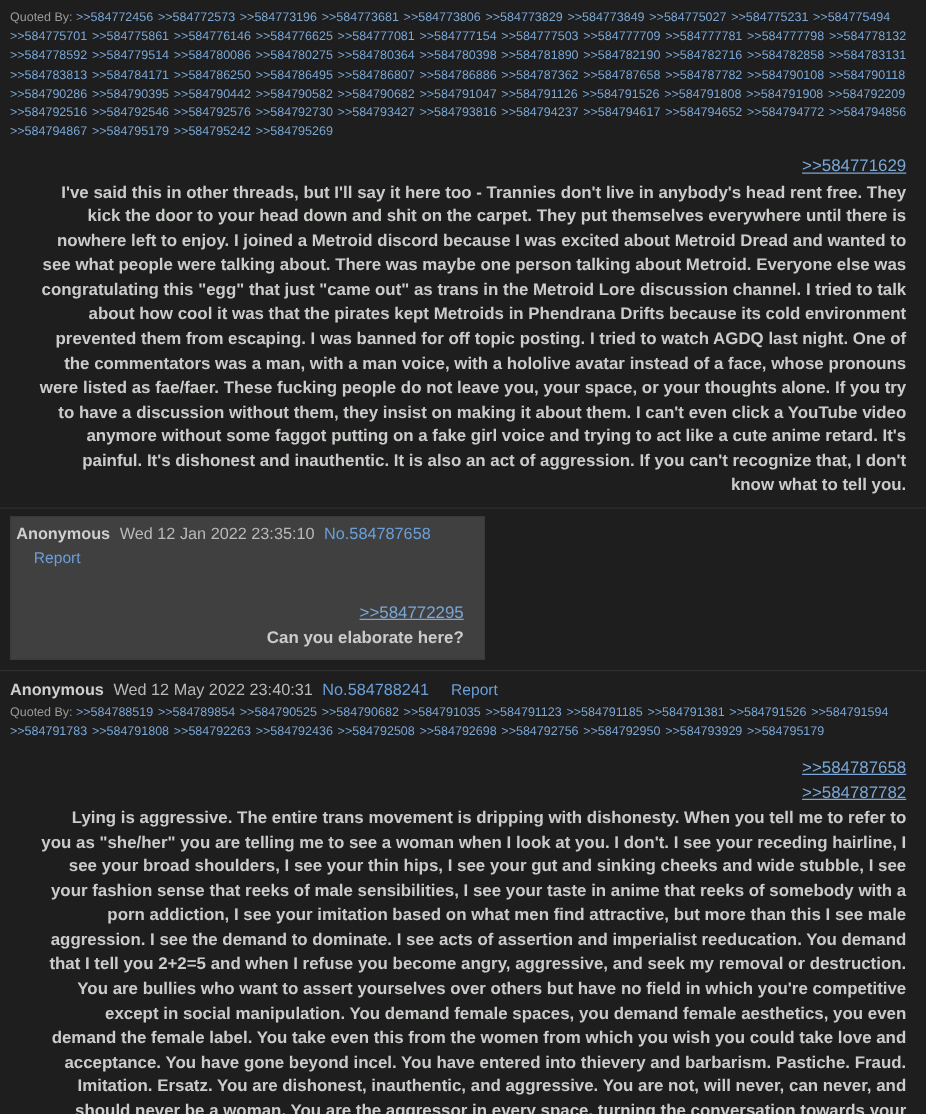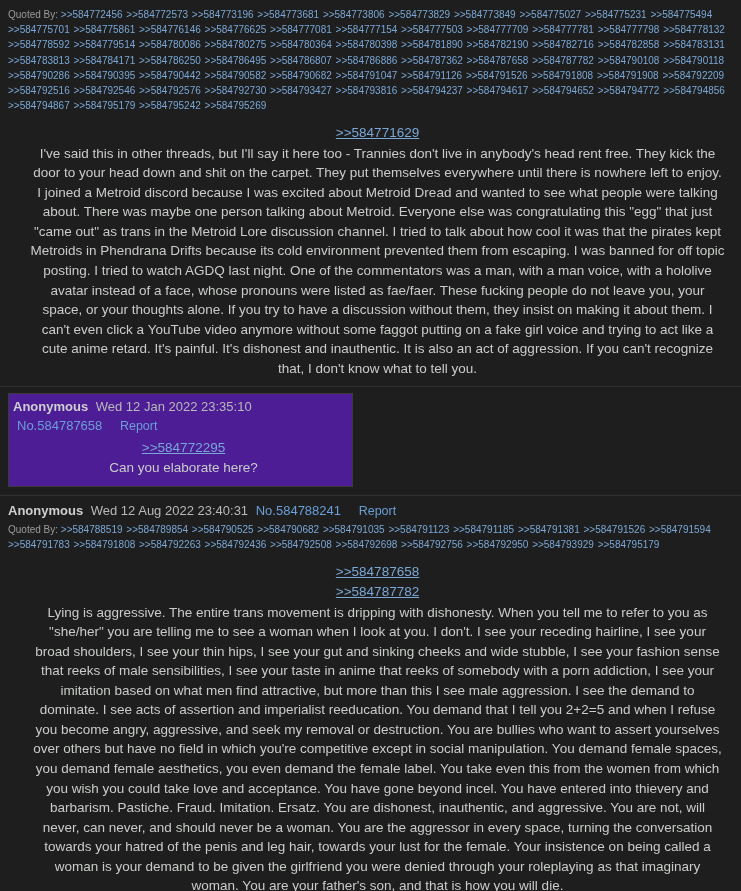--- a/index.html
+++ b/index.html
@@ -57,48 +57,48 @@
     text-decoration: none;
     margin-right: 1px;
   }
   .body {
     margin-top: 10px;
     margin-left: 22px;
     margin-right: 8px;
     line-height: 1.45;
     color: #c9ccc9;
     font-size: 13.5px;
-    text-align: center;
+    text-align: right;
   }
-  .body p { margin: 0; }
+  .body p { margin: 0; font-weight: bold; }
   .backlink {
     display: block;
     color: #7aa7d6;
     text-decoration: underline;
     font-size: 13.5px;
     line-height: 1.5;
   }
   .greentext {
     display: block;
     color: #7ea34b;
     font-size: 13.5px;
     line-height: 1.5;
   }
   .reply-wrap {
     padding: 6px 8px 8px 8px;
     border-bottom: 1px solid #2f2f2f;
   }
   .reply-inner {
-    background: #4c1d95;
+    background: #404040;
     border: 1px solid #3b3b3b;
     padding: 4px 8px 8px 4px;
-    width: 345px;
+    width: 380px;
     box-sizing: border-box;
   }
-  .reply-inner .body { margin-top: 2px; margin-left: 18px; }
+  .reply-inner .body { margin-top: 24px; margin-left: 18px; }
 </style>
 </head>
 <body>
 
 <div id="page">
 
   <div class="post">
     <div class="quoted-by">
       <span>Quoted By:</span>
       <span><a class="ql" href="#">&gt;&gt;584772456</a> <a class="ql" href="#">&gt;&gt;584772573</a> <a class="ql" href="#">&gt;&gt;584773196</a> <a class="ql" href="#">&gt;&gt;584773681</a> <a class="ql" href="#">&gt;&gt;584773806</a> <a class="ql" href="#">&gt;&gt;584773829</a> <a class="ql" href="#">&gt;&gt;584773849</a> <a class="ql" href="#">&gt;&gt;584775027</a> <a class="ql" href="#">&gt;&gt;584775231</a> <a class="ql" href="#">&gt;&gt;584775494</a> <a class="ql" href="#">&gt;&gt;584775701</a> <a class="ql" href="#">&gt;&gt;584775861</a> <a class="ql" href="#">&gt;&gt;584776146</a> <a class="ql" href="#">&gt;&gt;584776625</a> <a class="ql" href="#">&gt;&gt;584777081</a> <a class="ql" href="#">&gt;&gt;584777154</a> <a class="ql" href="#">&gt;&gt;584777503</a> <a class="ql" href="#">&gt;&gt;584777709</a> <a class="ql" href="#">&gt;&gt;584777781</a> <a class="ql" href="#">&gt;&gt;584777798</a> <a class="ql" href="#">&gt;&gt;584778132</a> <a class="ql" href="#">&gt;&gt;584778592</a> <a class="ql" href="#">&gt;&gt;584779514</a> <a class="ql" href="#">&gt;&gt;584780086</a> <a class="ql" href="#">&gt;&gt;584780275</a> <a class="ql" href="#">&gt;&gt;584780364</a> <a class="ql" href="#">&gt;&gt;584780398</a> <a class="ql" href="#">&gt;&gt;584781890</a> <a class="ql" href="#">&gt;&gt;584782190</a> <a class="ql" href="#">&gt;&gt;584782716</a> <a class="ql" href="#">&gt;&gt;584782858</a> <a class="ql" href="#">&gt;&gt;584783131</a> <a class="ql" href="#">&gt;&gt;584783813</a> <a class="ql" href="#">&gt;&gt;584784171</a> <a class="ql" href="#">&gt;&gt;584786250</a> <a class="ql" href="#">&gt;&gt;584786495</a> <a class="ql" href="#">&gt;&gt;584786807</a> <a class="ql" href="#">&gt;&gt;584786886</a> <a class="ql" href="#">&gt;&gt;584787362</a> <a class="ql" href="#">&gt;&gt;584787658</a> <a class="ql" href="#">&gt;&gt;584787782</a> <a class="ql" href="#">&gt;&gt;584790108</a> <a class="ql" href="#">&gt;&gt;584790118</a> <a class="ql" href="#">&gt;&gt;584790286</a> <a class="ql" href="#">&gt;&gt;584790395</a> <a class="ql" href="#">&gt;&gt;584790442</a> <a class="ql" href="#">&gt;&gt;584790582</a> <a class="ql" href="#">&gt;&gt;584790682</a> <a class="ql" href="#">&gt;&gt;584791047</a> <a class="ql" href="#">&gt;&gt;584791126</a> <a class="ql" href="#">&gt;&gt;584791526</a> <a class="ql" href="#">&gt;&gt;584791808</a> <a class="ql" href="#">&gt;&gt;584791908</a> <a class="ql" href="#">&gt;&gt;584792209</a> <a class="ql" href="#">&gt;&gt;584792516</a> <a class="ql" href="#">&gt;&gt;584792546</a> <a class="ql" href="#">&gt;&gt;584792576</a> <a class="ql" href="#">&gt;&gt;584792730</a> <a class="ql" href="#">&gt;&gt;584793427</a> <a class="ql" href="#">&gt;&gt;584793816</a> <a class="ql" href="#">&gt;&gt;584794237</a> <a class="ql" href="#">&gt;&gt;584794617</a> <a class="ql" href="#">&gt;&gt;584794652</a> <a class="ql" href="#">&gt;&gt;584794772</a> <a class="ql" href="#">&gt;&gt;584794856</a> <a class="ql" href="#">&gt;&gt;584794867</a> <a class="ql" href="#">&gt;&gt;584795179</a> <a class="ql" href="#">&gt;&gt;584795242</a> <a class="ql" href="#">&gt;&gt;584795269</a></span>
@@ -121,21 +121,21 @@
       <div class="body">
         <span><a class="backlink" href="#">&gt;&gt;584772295</a></span>
         <p>Can you elaborate here?</p>
       </div>
     </div>
   </div>
 
   <div class="post">
     <div class="post-header">
       <span class="name">Anonymous</span>
-      <span class="date">Wed 12 Aug 2022 23:40:31</span>
+      <span class="date">Wed 12 May 2022 23:40:31</span>
       <a class="postno" href="#">No.584788241</a>
       <a class="report" href="#">Report</a>
     </div>
     <div class="quoted-by">
       <span>Quoted By:</span>
       <span><a class="ql" href="#">&gt;&gt;584788519</a> <a class="ql" href="#">&gt;&gt;584789854</a> <a class="ql" href="#">&gt;&gt;584790525</a> <a class="ql" href="#">&gt;&gt;584790682</a> <a class="ql" href="#">&gt;&gt;584791035</a> <a class="ql" href="#">&gt;&gt;584791123</a> <a class="ql" href="#">&gt;&gt;584791185</a> <a class="ql" href="#">&gt;&gt;584791381</a> <a class="ql" href="#">&gt;&gt;584791526</a> <a class="ql" href="#">&gt;&gt;584791594</a> <a class="ql" href="#">&gt;&gt;584791783</a> <a class="ql" href="#">&gt;&gt;584791808</a> <a class="ql" href="#">&gt;&gt;584792263</a> <a class="ql" href="#">&gt;&gt;584792436</a> <a class="ql" href="#">&gt;&gt;584792508</a> <a class="ql" href="#">&gt;&gt;584792698</a> <a class="ql" href="#">&gt;&gt;584792756</a> <a class="ql" href="#">&gt;&gt;584792950</a> <a class="ql" href="#">&gt;&gt;584793929</a> <a class="ql" href="#">&gt;&gt;584795179</a></span>
     </div>
     <div class="body">
       <span><a class="backlink" href="#">&gt;&gt;584787658</a><a class="backlink" href="#">&gt;&gt;584787782</a></span>
       <span></span>

